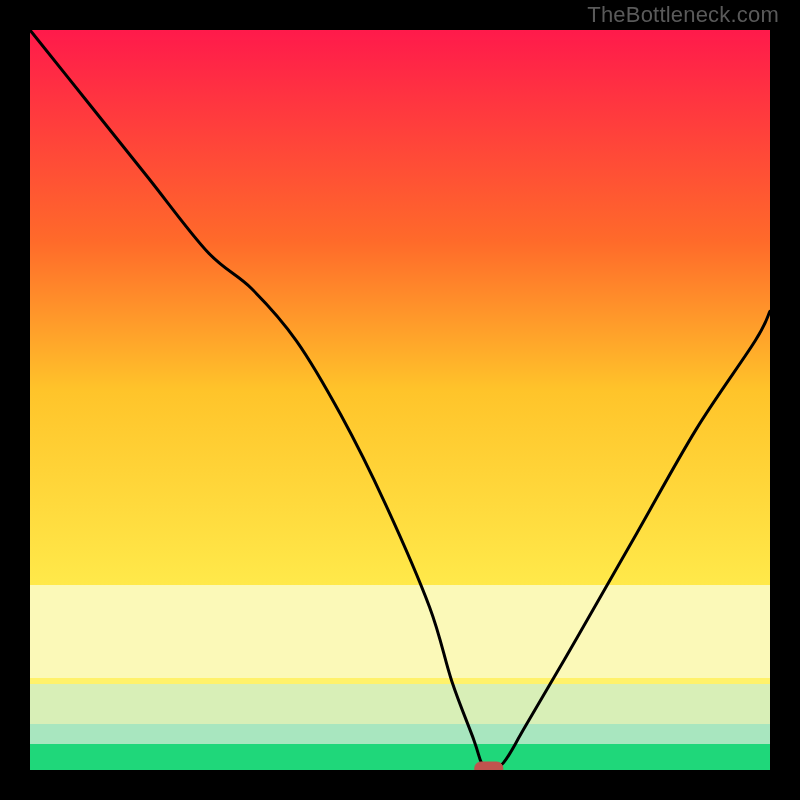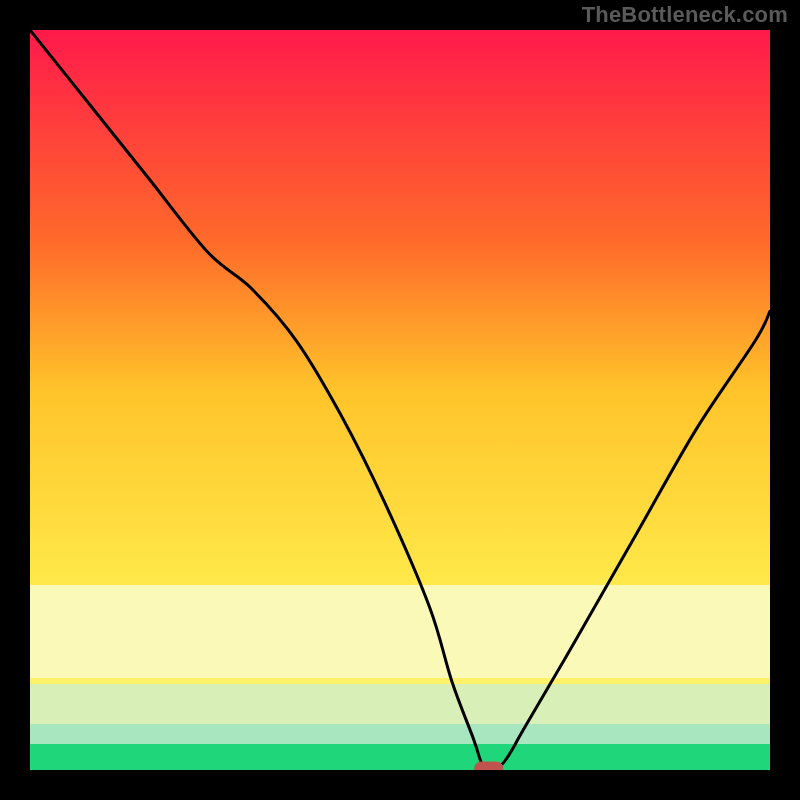--- a/index.html
+++ b/index.html
@@ -13,24 +13,24 @@
   }
   .outer {
     position: relative;
     width: 800px;
     height: 800px;
     background: #000;
   }
   .watermark {
     position: absolute;
     top: 2px;
-    right: 12px;
+    right: 21px;
     color: #5a5a5a;
     font-size: 22px;
-    font-weight: 700;
+    font-weight: 400;
     letter-spacing: 0.2px;
     user-select: none;
     z-index: 20;
   }
   svg.chart {
     position: absolute;
     top: 0;
     left: 0;
     width: 800px;
     height: 800px;

